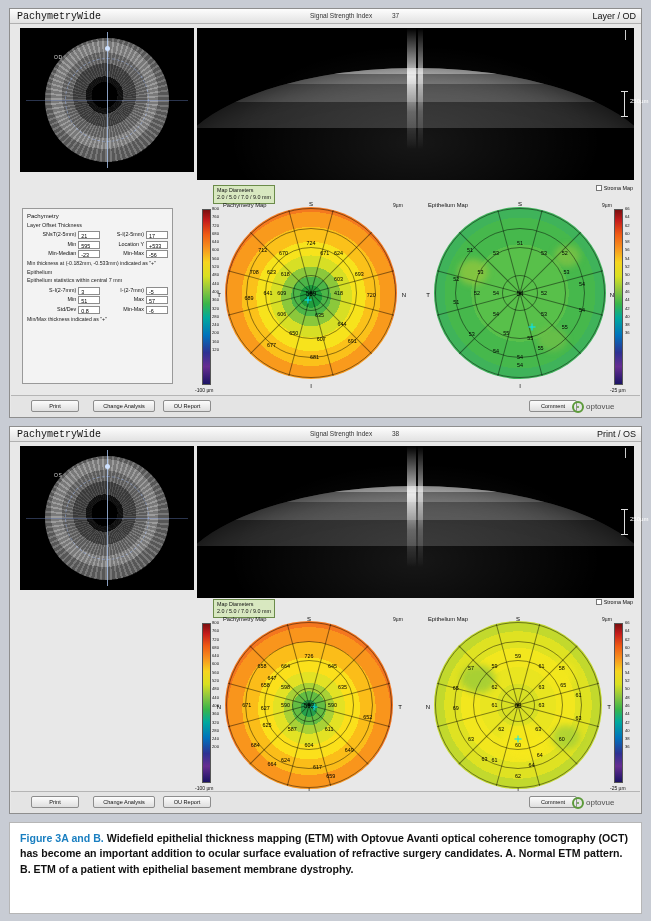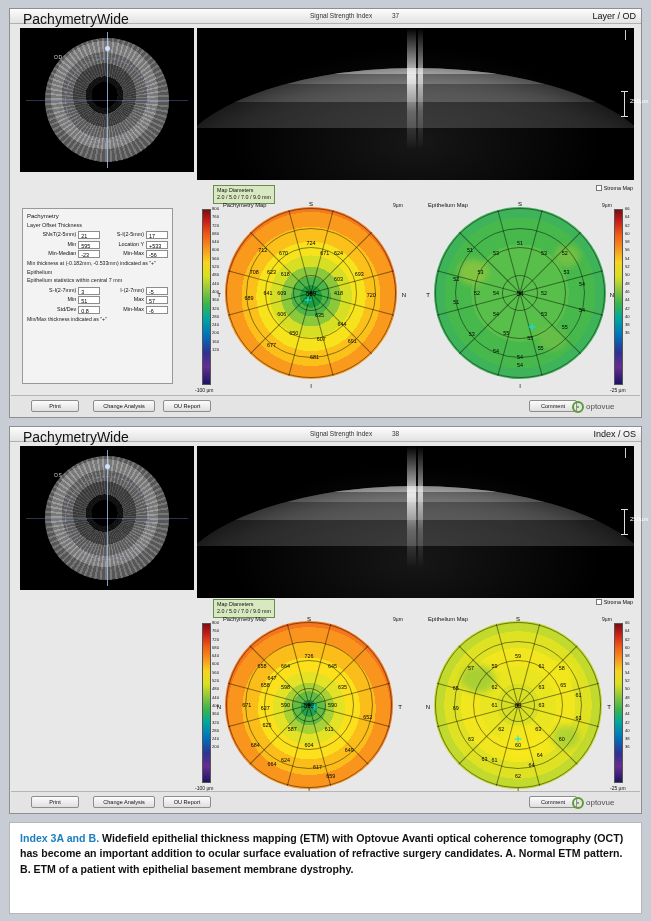--- a/index.html
+++ b/index.html
@@ -28,21 +28,21 @@
   #panel-os { top: 426px; height: 388px; }
 
   .panel-header {
     position: relative;
     height: 15px;
     background: linear-gradient(#fdfdfd, #e2e2e2);
     border-bottom: 1px solid #b0b0b0;
     font-size: 8.5px;
     color: #111;
   }
-  .panel-title { position: absolute; left: 13px; top: 2px; font-size: 14px; }
+  .panel-title { position: absolute; left: 7px; top: 2px; font-size: 10px; font-family: Liberation Mono, monospace; }
   .ssi-label { position: absolute; left: 300px; top: 3px; font-size: 6.5px; color: #333; }
   .ssi-value { position: absolute; left: 382px; top: 3px; font-size: 6.5px; color: #333; }
   .eye-label { position: absolute; right: 5px; top: 2px; font-size: 9px; }
 
   
   .enface {
     position: absolute;
     left: 10px; top: 19px;
     width: 174px; height: 144px;
     background: #000;
@@ -539,21 +539,21 @@
       </div>
     </div>
   </div>
 
   <div class="panel" id="panel-os">
 
     <div class="panel-header">
       <div class="panel-title">PachymetryWide</div>
       <div class="ssi-label">Signal Strength Index</div>
       <div class="ssi-value">38</div>
-      <div class="eye-label">Index / OS</div>
+      <div class="eye-label">Print / OS</div>
     </div>
 
     <div class="enface">
       <div class="iris"></div>
       <div class="dashed-ring"></div>
       <div class="scanline-h"></div>
       <div class="scanline-v"></div>
       <div class="marker"></div>
       <div class="corner-text">OS</div>
     </div>
@@ -739,17 +739,17 @@
       <div class="tb-btn" style="left:152px; width:48px;">OU Report</div>
       <div class="tb-btn" style="left:518px; width:48px;">Comment</div>
       <div class="optovue">
         <span class="ring"></span>
         <span class="word">optovue</span>
       </div>
     </div>
   </div>
 
   <div class="caption">
-    <b class="fig">Index 3A and B.</b>
+    <b class="fig">Figure 3A and B.</b>
     <span class="body">Widefield epithelial thickness mapping (ETM) with Optovue Avanti optical coherence tomography (OCT) has become an important addition to ocular surface evaluation of refractive surgery candidates. A. Normal ETM pattern. B. ETM of a patient with epithelial basement membrane dystrophy.</span>
   </div>
 
 </div>
 
 </body></html>

